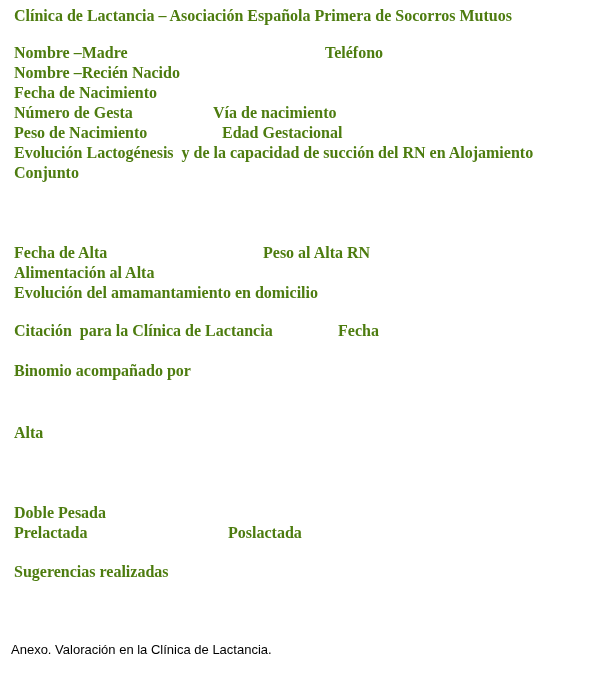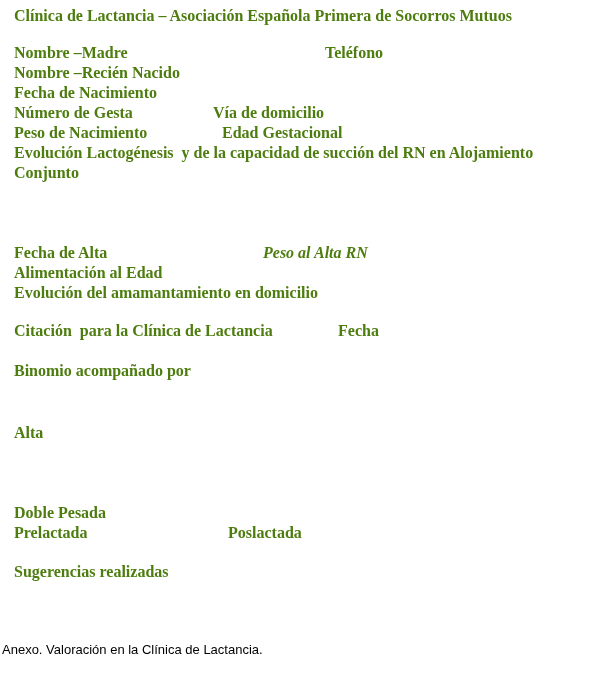--- a/index.html
+++ b/index.html
@@ -39,45 +39,45 @@
   <span class="t" style="left:14px; top:6px;">Clínica de Lactancia – Asociación Española Primera de Socorros Mutuos</span>
 
   <span class="t" style="left:14px; top:43px;">Nombre –Madre</span>
   <span class="t" style="left:325px; top:43px;">Teléfono</span>
 
   <span class="t" style="left:14px; top:63px;">Nombre –Recién Nacido</span>
 
   <span class="t" style="left:14px; top:83px;">Fecha de Nacimiento</span>
 
   <span class="t" style="left:14px; top:103px;">Número de Gesta</span>
-  <span class="t" style="left:213px; top:103px;">Vía de domicilio</span>
+  <span class="t" style="left:213px; top:103px;">Vía de nacimiento</span>
 
   <span class="t" style="left:14px; top:123px;">Peso de Nacimiento</span>
   <span class="t" style="left:222px; top:123px;">Edad Gestacional</span>
 
   <span class="t" style="left:14px; top:143px;">Evolución Lactogénesis  y de la capacidad de succión del RN en Alojamiento</span>
   <span class="t" style="left:14px; top:163px;text-align:center;">Conjunto</span>
 
   <span class="t" style="left:14px; top:243px;">Fecha de Alta</span>
-  <span class="t" style="left:263px; top:243px;font-style:italic;">Peso al Alta RN</span>
+  <span class="t" style="left:263px; top:243px;">Peso al Alta RN</span>
 
-  <span class="t" style="left:14px; top:263px;">Alimentación al Edad</span>
+  <span class="t" style="left:14px; top:263px;">Alimentación al Alta</span>
 
   <span class="t" style="left:14px; top:283px;">Evolución del amamantamiento en domicilio</span>
 
   <span class="t" style="left:14px; top:321px;">Citación  para la Clínica de Lactancia</span>
   <span class="t" style="left:338px; top:321px;">Fecha</span>
 
   <span class="t" style="left:14px; top:361px;">Binomio acompañado por</span>
 
   <span class="t" style="left:14px; top:423px;">Alta</span>
 
 
   <span class="t" style="left:14px; top:503px;">Doble Pesada</span>
 
   <span class="t" style="left:14px; top:523px;">Prelactada</span>
   <span class="t" style="left:228px; top:523px;">Poslactada</span>
 
   <span class="t" style="left:14px; top:562px;">Sugerencias realizadas</span>
 
-  <span class="caption" style="left:2px; top:642px;">Anexo. Valoración en la Clínica de Lactancia.</span>
+  <span class="caption" style="left:11px; top:642px;">Anexo. Valoración en la Clínica de Lactancia.</span>
 
 </div>
 
 </body></html>

